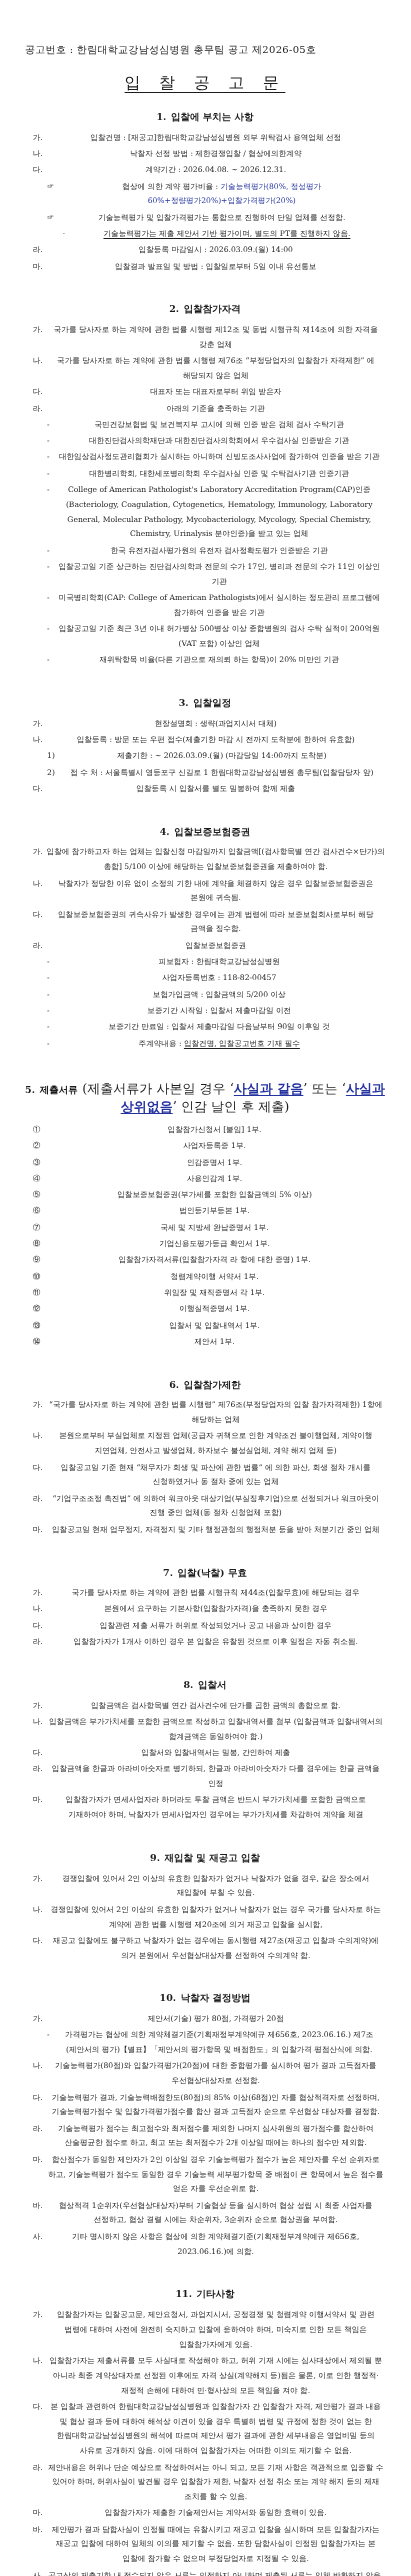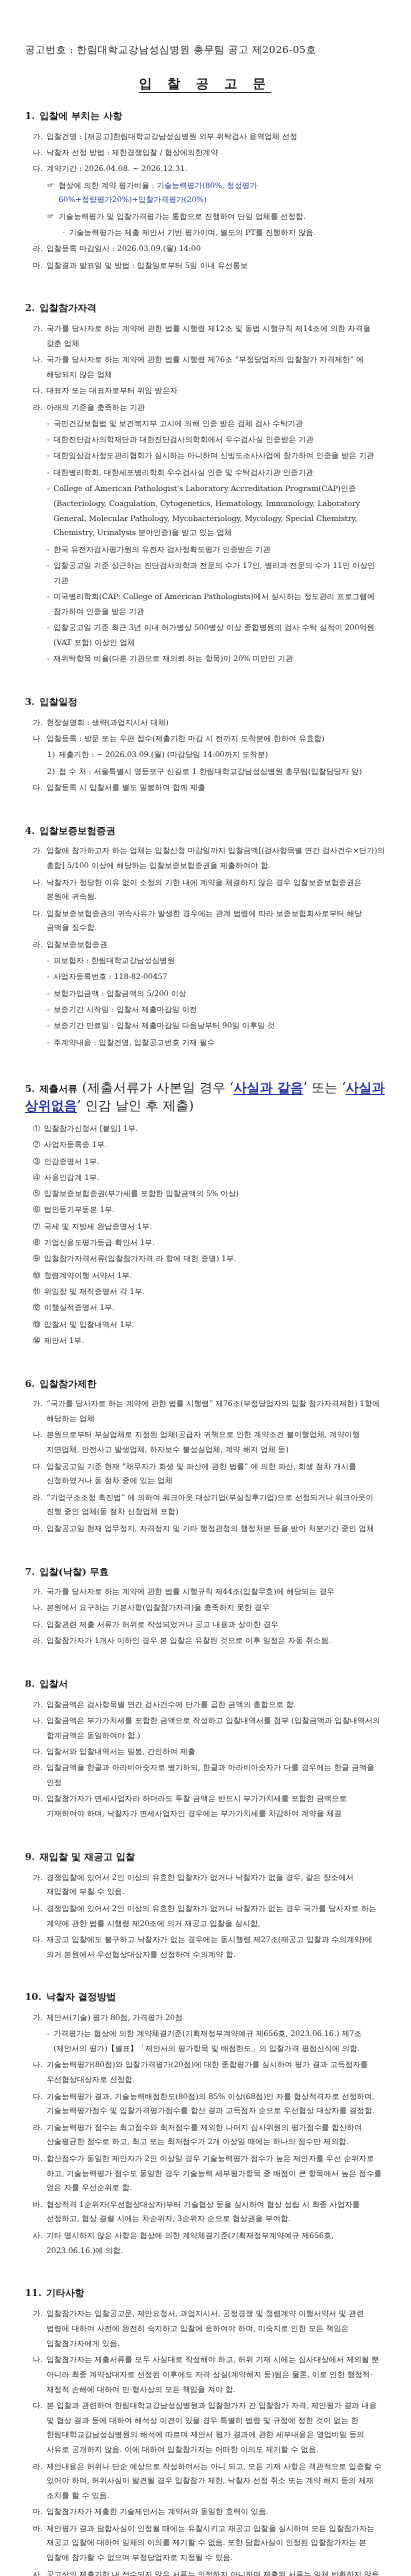--- a/index.html
+++ b/index.html
@@ -15,40 +15,40 @@
     min-height:2590px;
     padding:43px 26px 36px 25px;
     background:#fff;
   }
   .notice-no{font-size:10px;letter-spacing:0.3px;}
   .doc-title{
     text-align:center;
     margin:15.5px 0 15.5px;
   }
   .doc-title span{
-    font-size:13px;
-    font-weight:bold;
+    font-size:16px;
+    font-weight:normal;
     letter-spacing:0.42em;
     text-decoration:underline;
     text-underline-offset:3.6px;
     text-align:center;
   }
-  .sec{margin-top:29px;}
+  .sec{margin-top:29px;text-align:center;}
   .sec:first-of-type{margin-top:17.5px;}
   .sec-h{font-size:9.5px;font-weight:bold;margin:0 0 6.7px 0;}
   .sec-no{margin-right:4.6px;}
   .sec-note{font-size:13px;font-weight:normal;margin-left:4.6px;letter-spacing:0;}
   .items{padding-left:7.7px;}
   .item{display:flex;font-size:7.6px;line-height:1.95;margin:1.5px 0;}
   .item .lbl{flex:none;padding-right:0.5em;white-space:nowrap;}
   .item .txt{flex:1 1 auto;word-break:keep-all;}
   .indent-1{padding-left:14.4px;}
   .indent-2{padding-left:30px;}
   .seg-blue{color:#2433a0;}
-  .seg-underline{text-underline-offset:1.5px;margin-top:27px;}
+  .seg-underline{text-decoration:underline;text-underline-offset:1.5px;margin-top:27px;}
   .seg-blue-underline{color:#2433a0;font-weight:bold;text-decoration:underline;text-underline-offset:1.5px;}
 </style>
 </head>
 <body>
 
 <div class="page">
   <div class="notice-no">공고번호 : 한림대학교강남성심병원 총무팀 공고 제2026-05호</div>
   <h1 class="doc-title"><span>입 찰 공 고 문</span></h1>
 
   <div>

